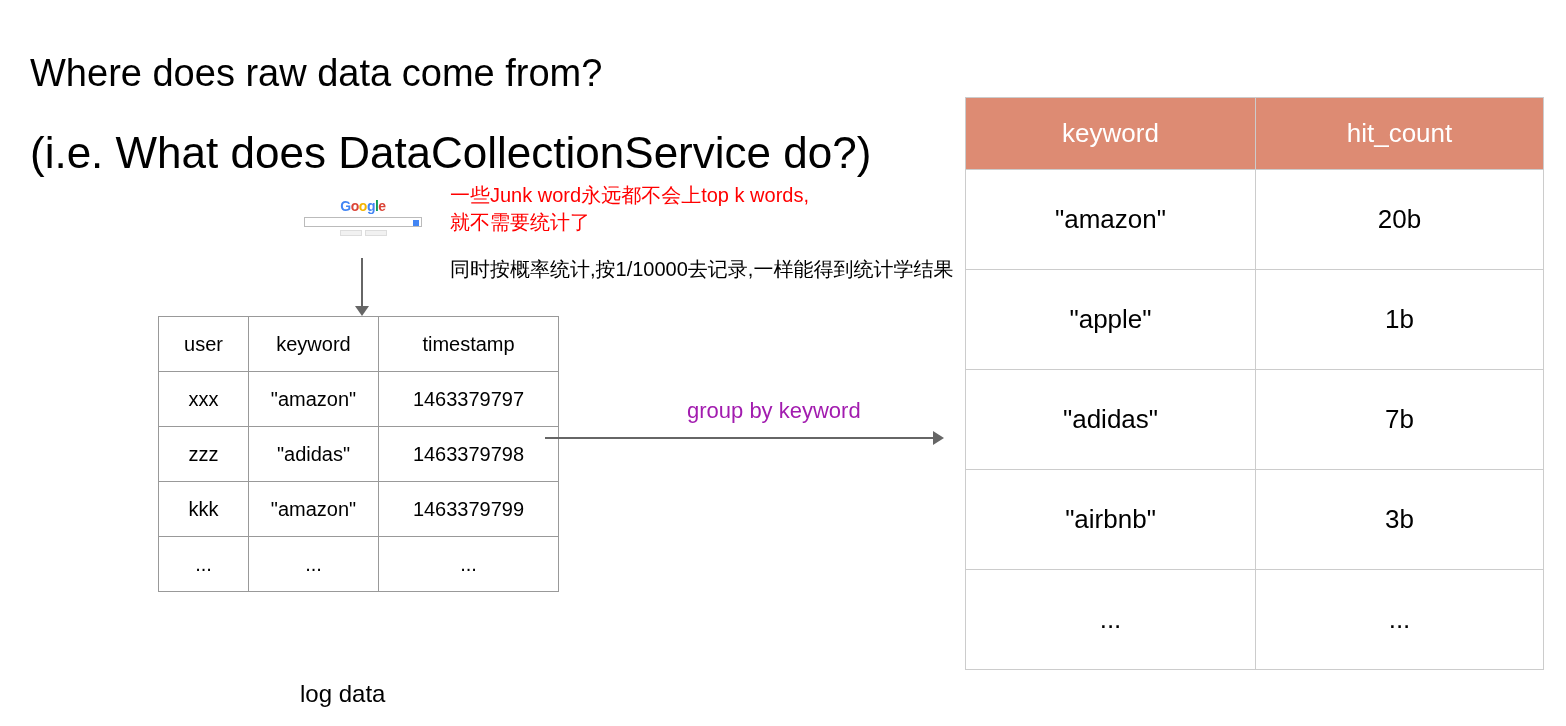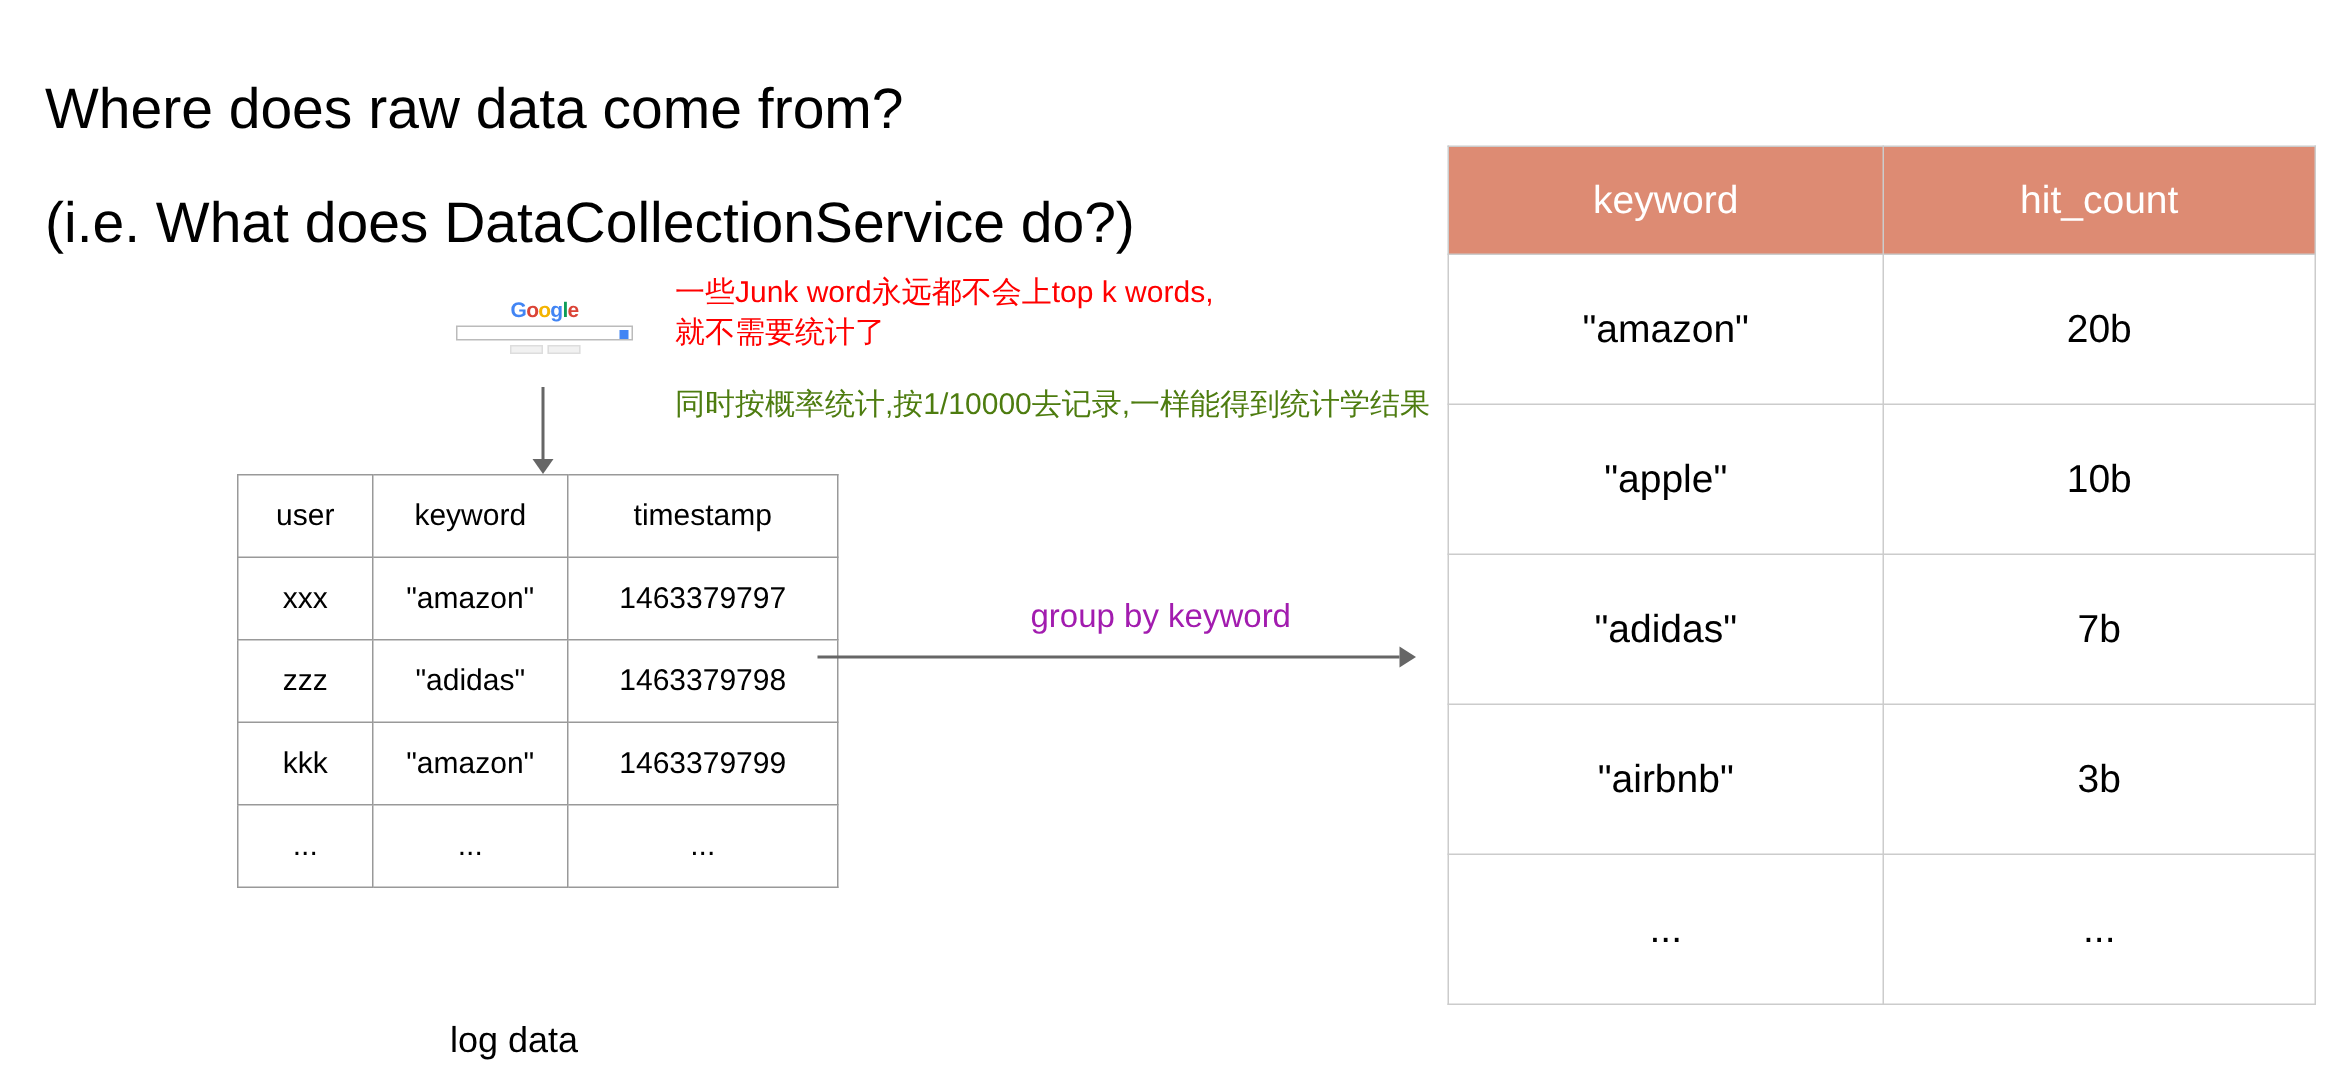--- a/index.html
+++ b/index.html
@@ -19,37 +19,37 @@
       position: absolute;
       left: 30px;
       top: 52px;
       font-size: 38px;
       color: #000;
     }
     .title2 {
       position: absolute;
       left: 30px;
       top: 128px;
-      font-size: 38px;
+      font-size: 44px;
       color: #000;
     }
     .red-note1 {
       position: absolute;
       left: 450px;
       top: 182px;
       font-size: 20px;
       color: #ff0000;
       line-height: 1.35;
     }
     .red-note2 {
       position: absolute;
       left: 450px;
       top: 256px;
       font-size: 20px;
-      color: #4d7c0f;
+      color: #000000;
     }
     .google-mock {
       position: absolute;
       left: 298px;
       top: 198px;
       width: 130px;
       text-align: center;
     }
     .google-logo {
       font-size: 14px;
@@ -255,21 +255,21 @@
       <tr>
     <th class="c-kw2">keyword</th>
     <th class="c-hc">hit_count</th>
   </tr>
   <tr>
         <td>"amazon"</td>
         <td>20b</td>
       </tr>
   <tr>
         <td>"apple"</td>
-        <td>10b</td>
+        <td>1b</td>
       </tr>
   <tr>
         <td>"adidas"</td>
         <td>7b</td>
       </tr>
   <tr>
         <td>"airbnb"</td>
         <td>3b</td>
       </tr>
   <tr>

